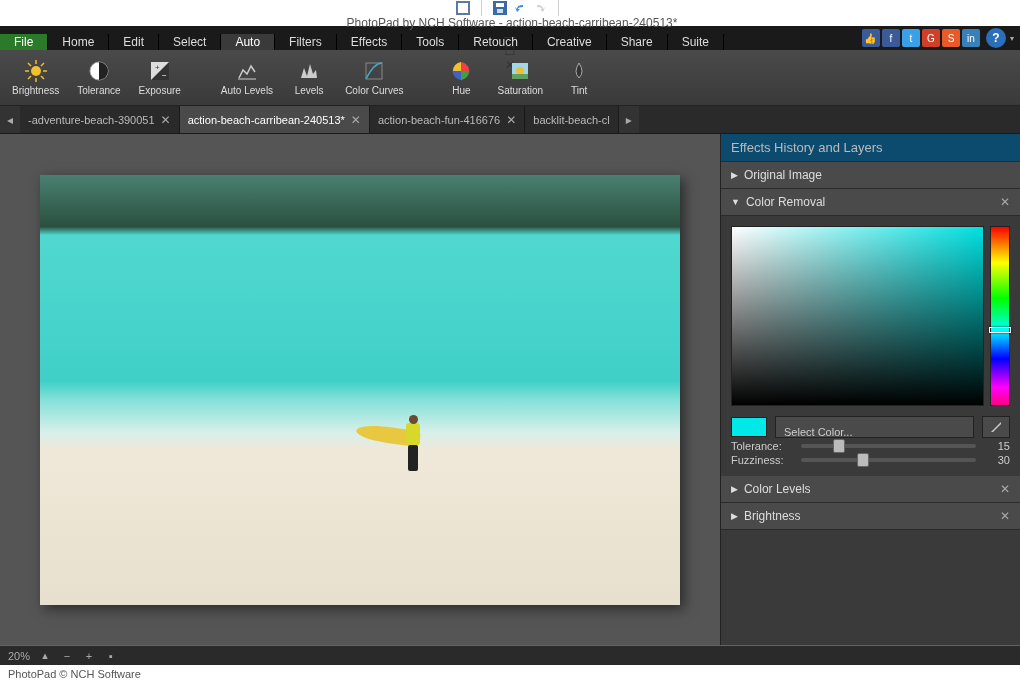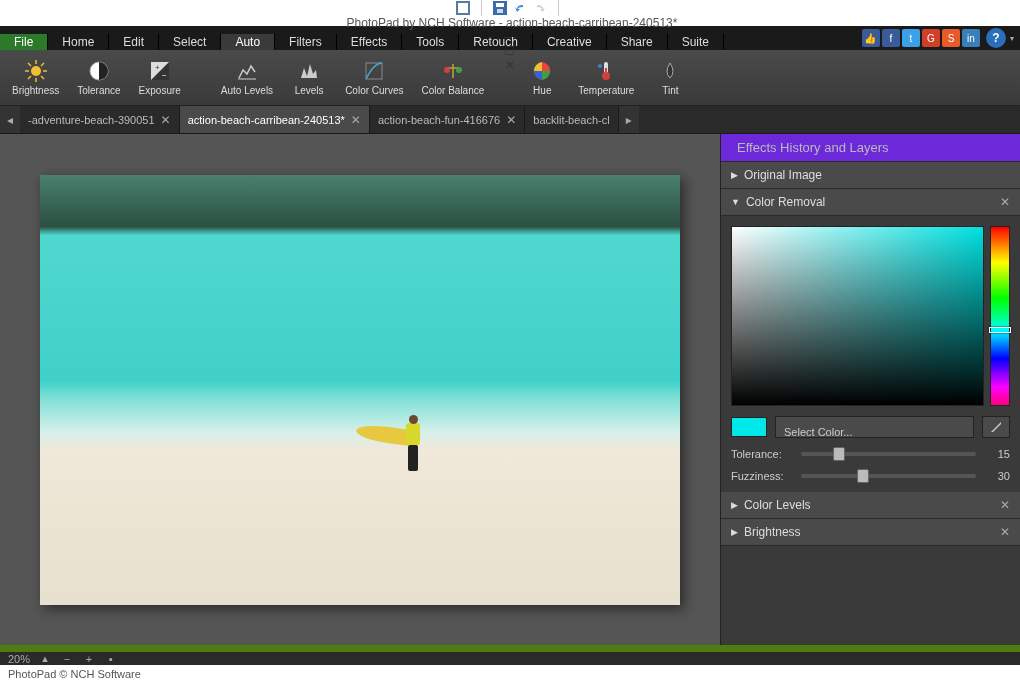--- a/index.html
+++ b/index.html
@@ -43,42 +43,42 @@
 .canvas-area { flex: 1; background: #555; display: flex; align-items: center; justify-content: center; padding: 20px; position: relative; }
 .canvas { width: 100%; max-width: 640px; height: 430px; background: linear-gradient(to bottom, #4a8070 0%, #2a5040 12%, #50d8d0 14%, #40d0c8 48%, #80e0d8 52%, #d8f0ea 60%, #f0e8d8 64%, #e8e0ce 100%); box-shadow: 4px 4px 12px rgba(0,0,0,0.5); position: relative; }
 .surfer { position:absolute; left:56%; top:56%; width:28px; height:70px; }
 .surfer .body { position:absolute; left:8px; top:8px; width:14px; height:22px; background:#d8d82a; border-radius:3px; }
 .surfer .head { position:absolute; left:11px; top:0; width:9px; height:9px; background:#6a4a30; border-radius:50%; }
 .surfer .legs { position:absolute; left:10px; top:30px; width:10px; height:26px; background:#222; border-radius:2px; }
 .surfer .board { position:absolute; left:-42px; top:12px; width:64px; height:16px; background:#e8c840; border-radius:50% 20% 20% 50%; transform:rotate(8deg); }
 
 
 .right-panel { width: 300px; background: #3a3a3a; border-left: 1px solid #222; display: flex; flex-direction: column; }
-.panel-title { padding: 6px 16px; color: #bbb; font-size: 13px; background: #6d28d9; border-bottom: 1px solid #2a2a2a; }
+.panel-title { padding: 6px 10px; color: #bbb; font-size: 13px; background: #0c4a6e; border-bottom: 1px solid #2a2a2a; }
 .acc-header { padding: 6px 10px; background: #4a4a4a; color: #ddd; display: flex; align-items: center; gap: 6px; cursor: pointer; border-bottom: 1px solid #2a2a2a; font-size: 12px; }
 .acc-header .chev { font-size: 9px; }
 .acc-header .spacer { flex:1; }
 .acc-header .close { color:#aaa; font-size:12px; cursor:pointer; }
 .acc-body { padding: 10px; background: #3a3a3a; }
 .color-picker-wrap { display:flex; gap:6px; }
 .color-field { flex:1; height:180px; background: linear-gradient(to bottom, rgba(0,0,0,0) 0%, #000 100%), linear-gradient(to right, #fff 0%, #00e0e0 100%); position:relative; cursor:crosshair; border:1px solid #222; }
 .hue-strip { width:20px; height:180px; background: linear-gradient(to bottom, #f00 0%, #ff8000 10%, #ff0 20%, #80ff00 30%, #0f0 40%, #00ff80 50%, #0ff 58%, #0080ff 66%, #00f 74%, #8000ff 82%, #f0f 90%, #ff0080 100%); cursor:pointer; border:1px solid #222; position:relative; }
 .hue-thumb { position:absolute; left:-2px; right:-2px; top:56%; height:6px; border:1px solid #fff; box-shadow:0 0 2px #000; }
 .select-color-row { display:flex; gap:8px; margin-top:10px; align-items:center; }
 .swatch { width:36px; height:20px; background:#00e8e8; border:1px solid #222; }
 .select-btn { flex:1; height:22px; background:#4a4a4a; color:#ccc; border:1px solid #222; text-align:left; padding:9px 8px; cursor:pointer; font-size:11px; }
 .eyedrop { width:28px; height:22px; background:#4a4a4a; border:1px solid #222; display:flex; align-items:center; justify-content:center; cursor:pointer; }
-.slider-row { display:flex; align-items:center; gap:10px; margin-top:10px; color:#ccc; font-size:11px; }
+.slider-row { display:flex; align-items:center; gap:10px; margin-top:2px; color:#ccc; font-size:11px; }
 .slider-row .lbl { width:60px; }
 .slider { flex:1; height:4px; background:#555; position:relative; border-radius:2px; cursor:pointer; }
 .slider .thumb { position:absolute; top:-5px; width:12px; height:14px; background:#bbb; border:1px solid #666; border-radius:2px; }
 .slider-row .val { width:24px; text-align:right; }
 
 
-.zoom-bar { height:20px; background:#2a2a2a; color:#aaa; display:flex; align-items:center; padding:0 8px; font-size:11px; gap:8px; border-top:7px solid #4d7c0f; }
+.zoom-bar { height:20px; background:#2a2a2a; color:#aaa; display:flex; align-items:center; padding:0 8px; font-size:11px; gap:8px; border-top:1px solid #4d7c0f; }
 .zoom-btn { cursor:pointer; width:14px; text-align:center; }
 .footer { height:18px; background:#fff; color:#555; display:flex; align-items:center; padding:0 8px; font-size:11px; }
 </style>
 </head>
 <body>
 
 <div class="titlebar">
   <div class="qat">
     <div class="qat-icon">
         <svg width="14" height="14">
@@ -198,31 +198,20 @@
   </div>
   <div class="tool-btn">
     <div class="tool-icon">
         <svg width="22" height="22">
           <rect x="3" y="3" width="16" height="16" fill="none" stroke="#888"></rect>
           <path d="M3 19 Q11 3 19 3" stroke="#4ac" fill="none" stroke-width="1.5"></path>
         </svg>
       </div>
     <div class="tool-label">Color Curves</div>
   </div>
-  <div class="tool-btn">
-    <div class="tool-icon">
-        <svg width="22" height="22">
-          <line x1="11" y1="4" x2="11" y2="18" stroke="#c0a040" stroke-width="1.5"></line>
-          <line x1="4" y1="8" x2="18" y2="8" stroke="#c0a040" stroke-width="1.5"></line>
-          <circle cx="5" cy="10" r="3" fill="#d04040"></circle>
-          <circle cx="17" cy="10" r="3" fill="#40a040"></circle>
-        </svg>
-      </div>
-    <div class="tool-label">Color Balance</div>
-  </div>
   <div style="width:20px"></div>
   <div class="tool-btn">
     <div class="tool-icon">
         <svg width="22" height="22">
           <defs>
             <radialGradient id="hg">
               <stop offset="0%" stop-color="#fff"></stop>
               <stop offset="100%" stop-color="#fff" stop-opacity="0"></stop>
             </radialGradient>
           </defs>
@@ -231,27 +220,26 @@
           <path d="M19 11 A9 9 0 0 1 11 20 L11 11 Z" fill="#40a040"></path>
           <path d="M11 20 A9 9 0 0 1 3 11 L11 11 Z" fill="#4060d0"></path>
           <path d="M3 11 A9 9 0 0 1 11 2 L11 11 Z" fill="#f0c030"></path>
         </svg>
       </div>
     <div class="tool-label">Hue</div>
   </div>
   <div class="tool-btn">
     <div class="tool-icon">
         <svg width="22" height="22">
-          <rect x="9" y="2" width="4" height="12" rx="2" fill="#ddd"></rect>
-          <circle cx="11" cy="16" r="4" fill="#d04040"></circle>
-          <rect x="10" y="8" width="2" height="8" fill="#d04040"></rect>
-          <circle cx="5" cy="6" r="2" fill="#4080d0"></circle>
-        </svg>
-      </div>
-    <div class="tool-label">Temperature</div>
+          <rect x="3" y="3" width="16" height="16" fill="#a0d8e8"></rect>
+          <circle cx="11" cy="11" r="4" fill="#f0c030"></circle>
+          <rect x="3" y="14" width="16" height="5" fill="#60a060"></rect>
+        </svg>
+      </div>
+    <div class="tool-label">Saturation</div>
   </div>
   <div class="tool-btn">
     <div class="tool-icon">
         <svg width="22" height="22">
           <path d="M11 3 Q17 12 11 18 Q5 12 11 3 Z" fill="#333" stroke="#aaa"></path>
         </svg>
       </div>
     <div class="tool-label">Tint</div>
   </div>
   <div class="spacer"></div>

